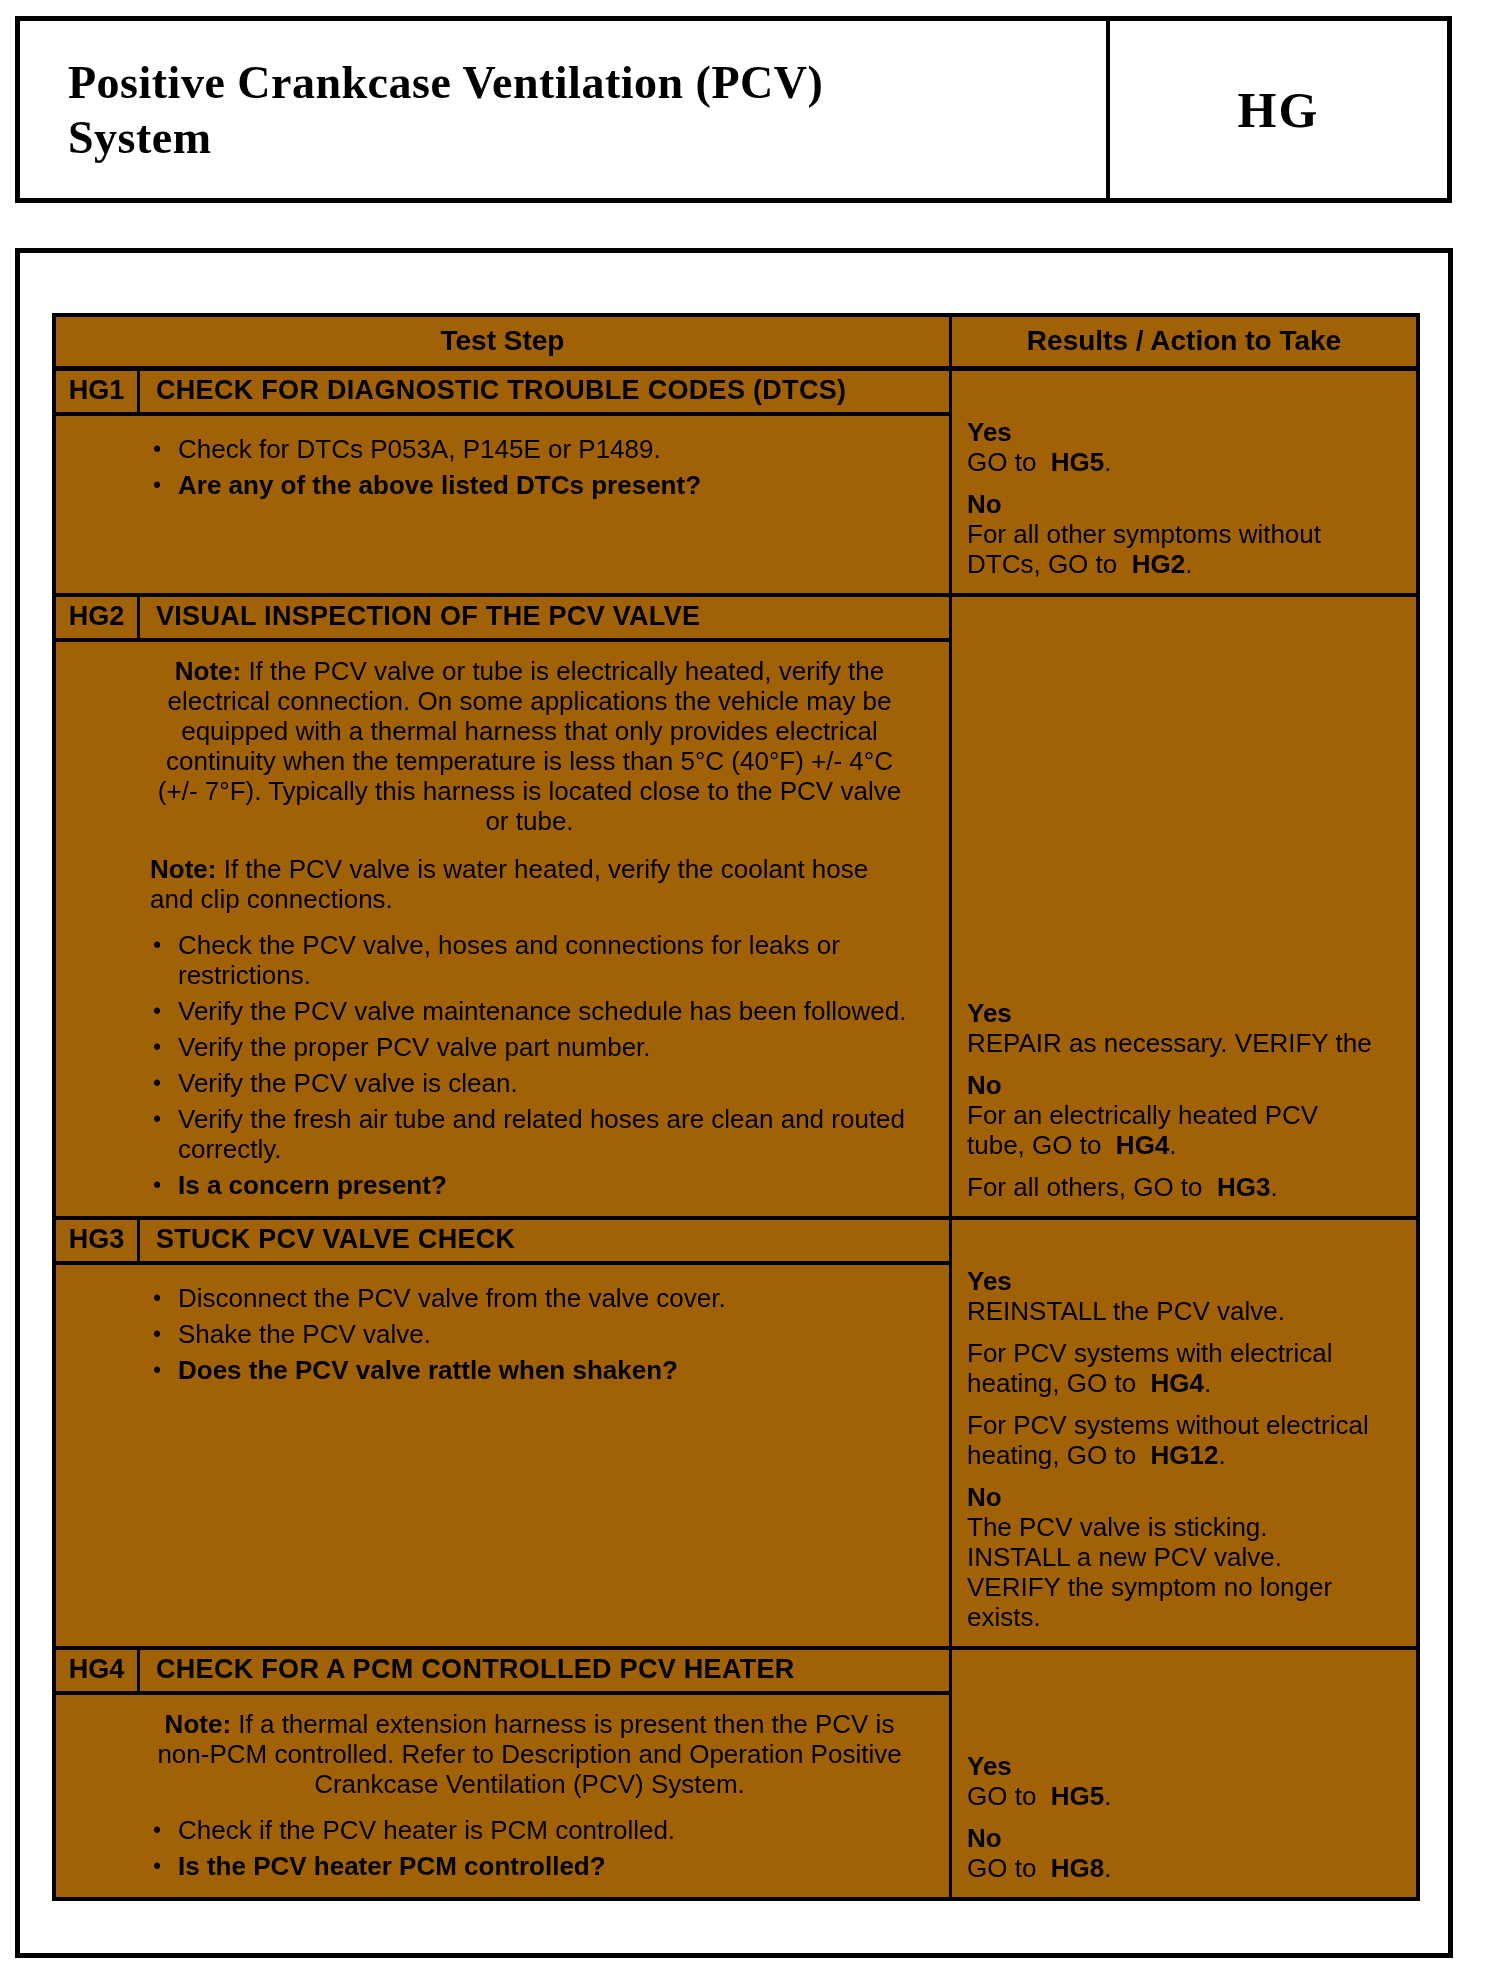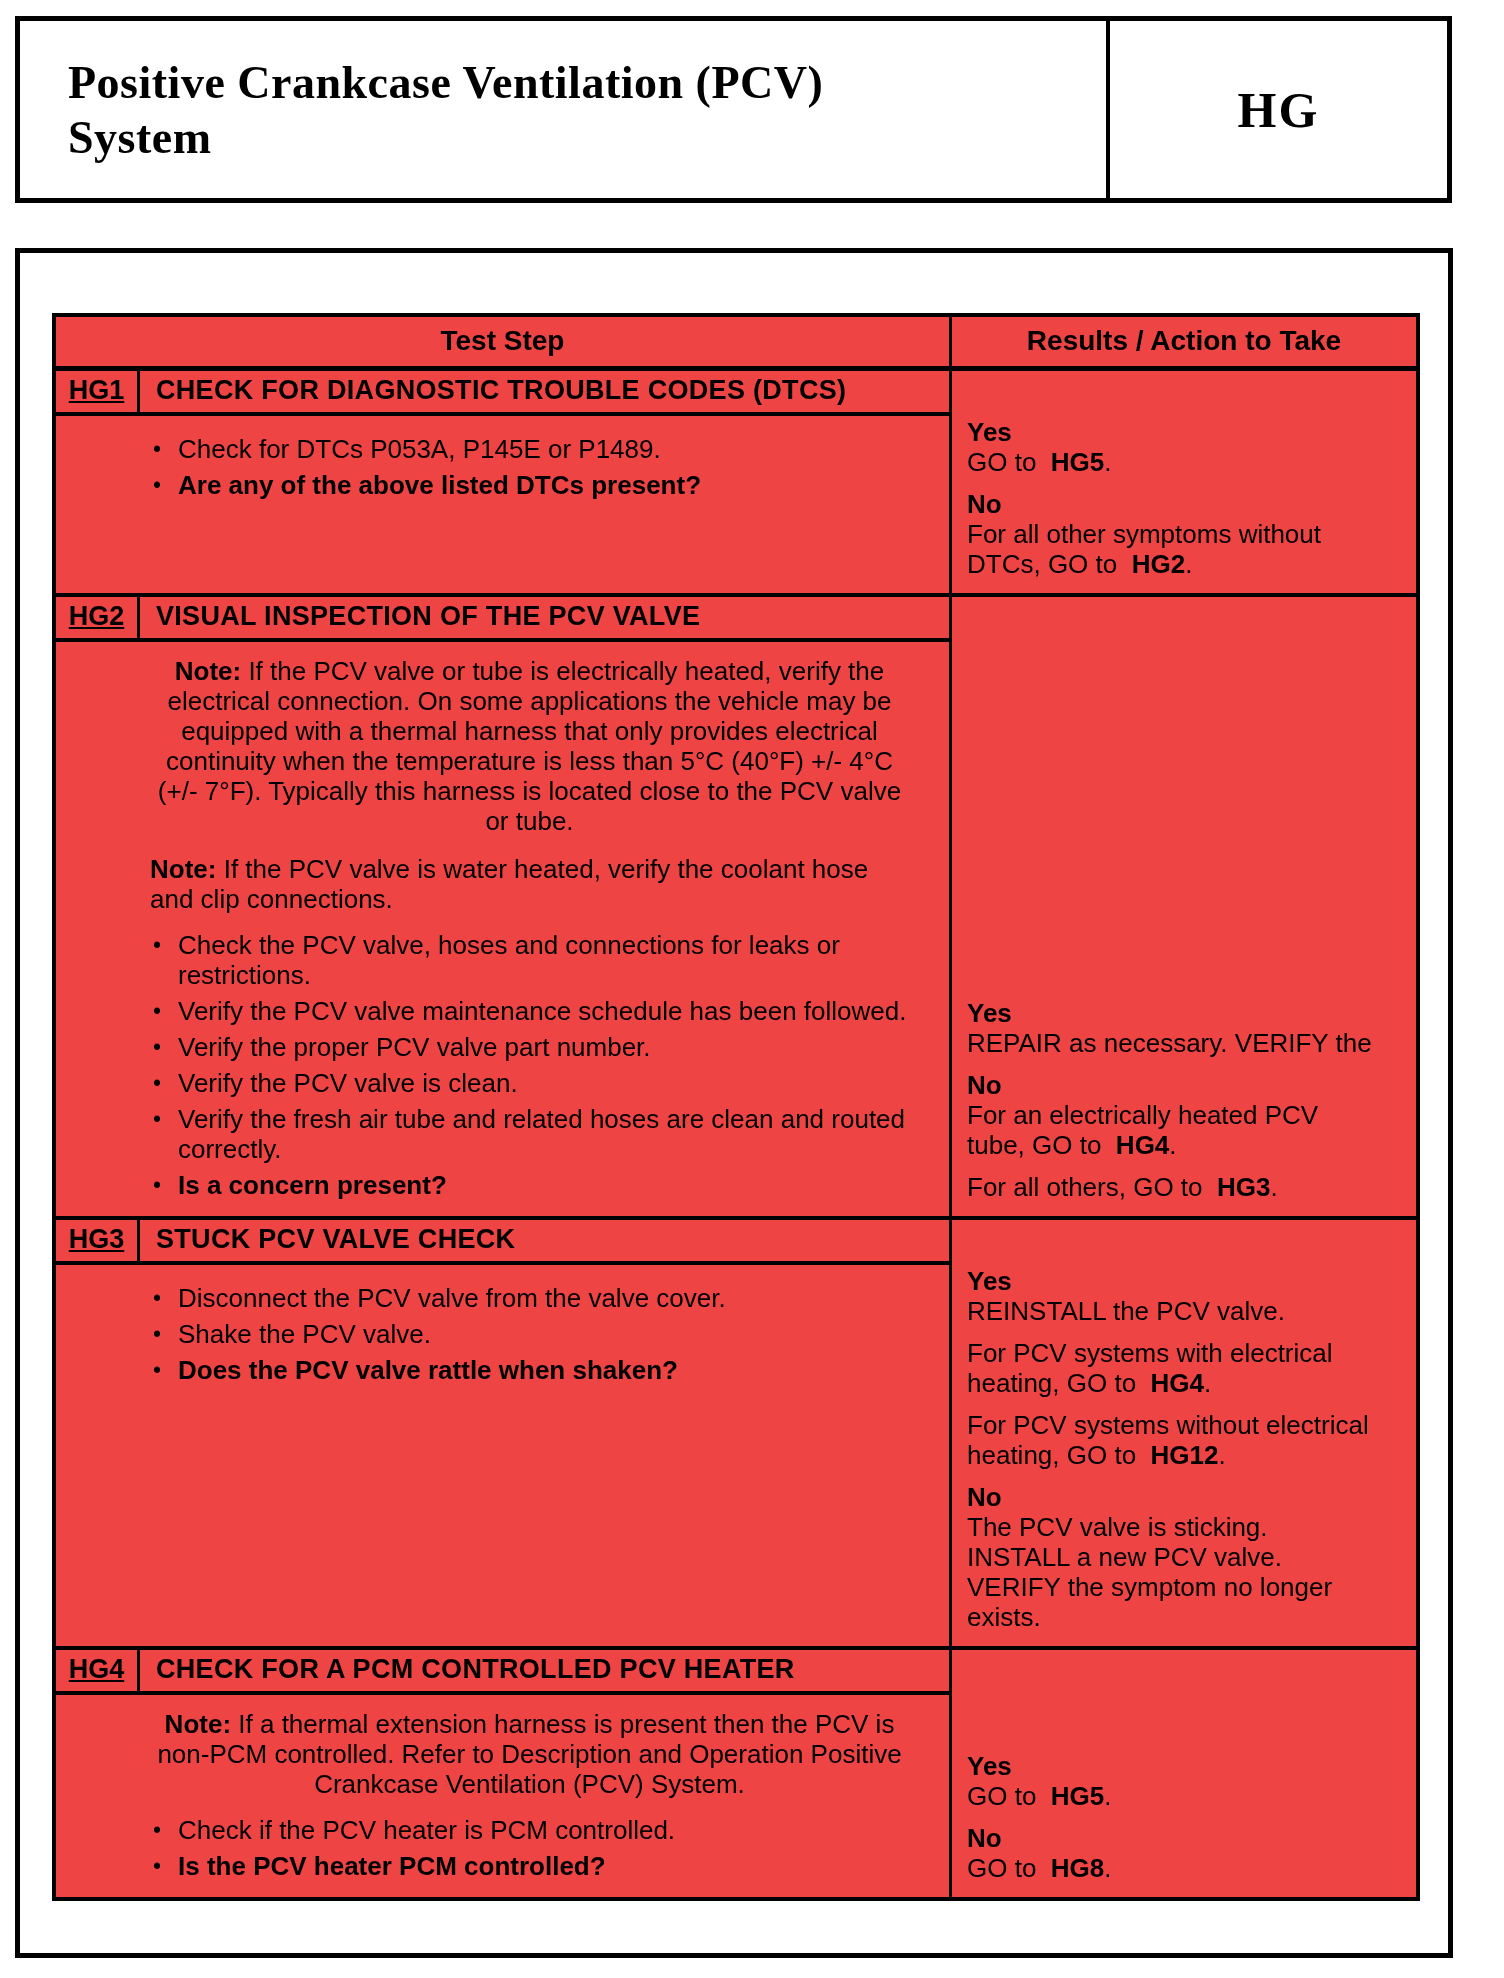--- a/index.html
+++ b/index.html
@@ -9,30 +9,30 @@
   
   .header-box{position:absolute;left:15px;top:16px;width:1437px;height:187px;border:5px solid #000;box-sizing:border-box;display:flex;}
   .header-title-cell{width:1090px;flex:none;border-right:4px solid #000;box-sizing:border-box;display:flex;align-items:center;padding-left:48px;}
   .header-title{font-family:"Liberation Serif",serif;font-weight:bold;font-size:46px;line-height:55px;letter-spacing:0.5px;}
   .header-code-cell{flex:1;display:flex;align-items:center;justify-content:center;font-family:"Liberation Serif",serif;font-weight:bold;font-size:50px;letter-spacing:2px;border-radius:18px;}
 
   
   .content-box{position:absolute;left:15px;top:248px;width:1438px;height:1710px;border:5px solid #000;box-sizing:border-box;}
 
   
-  .ptable{position:absolute;left:32px;top:60px;width:1368px;border:4px solid #000;box-sizing:border-box;background:#ef4444;}
+  .ptable{position:absolute;left:32px;top:60px;width:1368px;border:4px solid #000;box-sizing:border-box;background:#a16207;}
   .thead{display:flex;border-bottom:5px solid #000;}
   .th-left{width:896px;flex:none;border-right:3px solid #000;box-sizing:border-box;text-align:center;font-weight:bold;font-size:28px;padding:8px 0 9px;}
   .th-right{flex:1;text-align:center;font-weight:bold;font-size:28px;padding:8px 0 9px;}
 
   .trow{display:flex;border-bottom:4px solid #000;}
   .trow:last-child{border-bottom:none;}
   .trow-left{width:896px;flex:none;border-right:3px solid #000;box-sizing:border-box;display:flex;flex-direction:column;}
   .title-band{display:flex;border-bottom:4px solid #000;}
-  .hg-label{width:84px;flex:none;border-right:3px solid #000;box-sizing:border-box;text-align:center;font-weight:bold;font-size:27px;padding:4px 0 6px;text-decoration:underline;}
+  .hg-label{width:84px;flex:none;border-right:3px solid #000;box-sizing:border-box;text-align:center;font-weight:bold;font-size:27px;padding:4px 0 6px;}
   .row-title{font-weight:bold;font-size:27px;padding:4px 0 6px 16px;letter-spacing:0.3px;}
 
   .steps{padding:12px 0 16px 0;flex:1;}
   .step-note{margin:18px 40px 0 94px;font-size:26px;line-height:30px;}
   .step-note:first-child{margin-top:2px;text-align:center;}
   .step-bullet{display:flex;margin:6px 36px 0 97px;font-size:26px;line-height:30px;}
   .step-note + .step-bullet{margin-top:16px;}
   .bullet-dot{width:25px;flex:none;font-size:23px;}
   .bullet-text{flex:1;}
 

